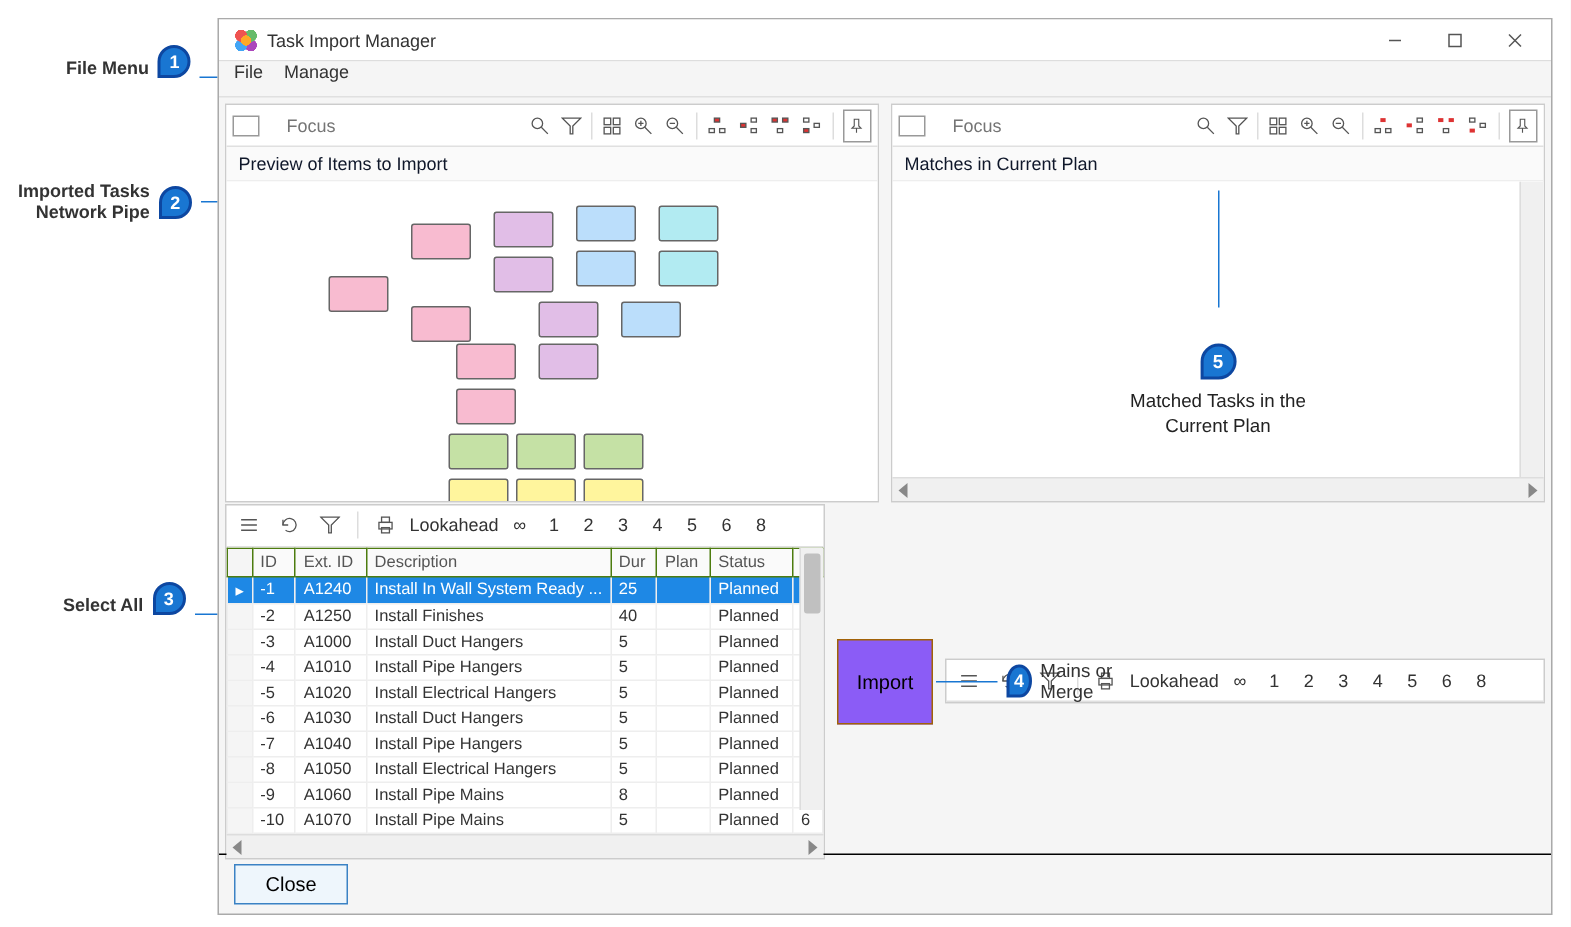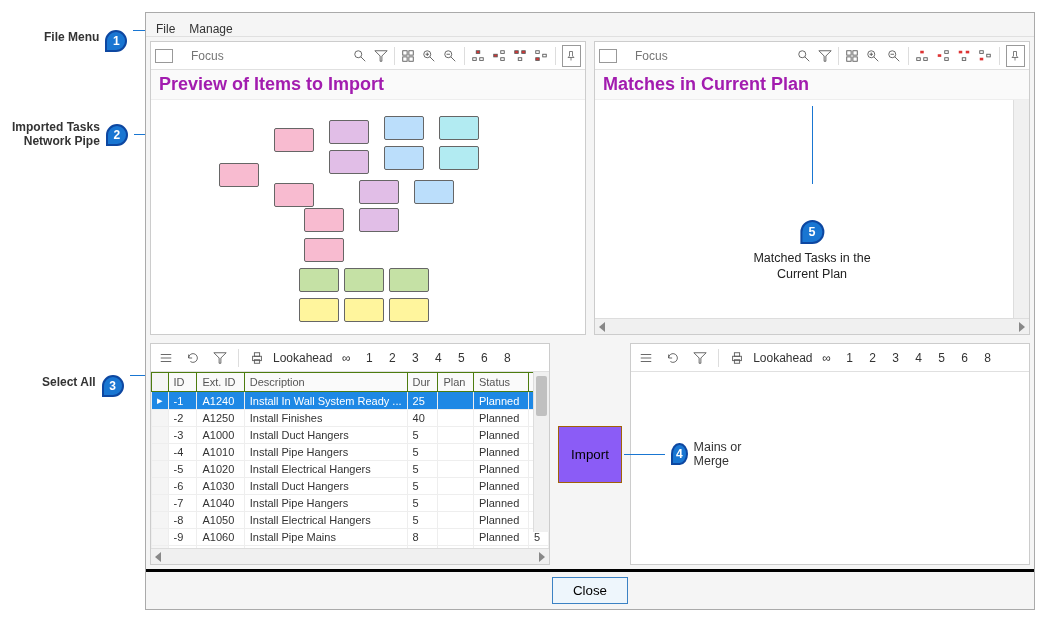--- a/index.html
+++ b/index.html
@@ -10,21 +10,21 @@
   width: 1047px;
   height: 618px;
   position: relative;
   color: #333;
 }
 
 
 .callout {
   position: absolute;
   display: flex;
-  align-items: flex-start;
+  align-items: flex-end;
   gap: 6px;
   pointer-events: none;
 }
 .callout .bubble {
   width: 22px;
   height: 22px;
   background: #1976d2;
   color: #fff;
   border-radius: 50% 50% 50% 0;
   display: flex;
@@ -72,21 +72,21 @@
 }
 .title { flex: 1; }
 .winbtns { display:flex; }
 .winbtn { width:40px; height:28px; display:flex; align-items:center; justify-content:center; color:#555; cursor:default; }
 .winbtn svg { width:10px; height:10px; }
 
 .menubar {
   height: 24px;
   background: #f5f5f5;
   display:flex;
-  align-items:flex-end;
+  align-items:flex-start;
   gap: 14px;
   padding: 0 10px;
   border-bottom:1px solid #e0e0e0;
 }
 .menubar span { cursor: default; }
 
 
 .top-row { display:flex; flex:1; min-height: 260px; }
 .pane {
   flex:1;
@@ -128,25 +128,24 @@
 .tsep { width:1px; height:18px; background:#ddd; margin:0 2px; }
 .pin-btn {
   width:22px; height:22px;
   border:1px solid #999;
   display:flex; align-items:center; justify-content:center;
   margin-left:2px;
 }
 
 .pane-header {
   padding:4px 8px;
-  font-size:18px;
-  color:#a21caf;
+  font-size:12px;
+  color:#0f172a;
   background:#fafafa;
   border-bottom:1px solid #eee;
-  font-weight:bold;
 }
 .pane-body {
   flex:1;
   position:relative;
   overflow:hidden;
   background:#fff;
 }
 .scroll-h {
   height:16px;
   background:#f0f0f0;
@@ -174,21 +173,21 @@
   overflow:hidden;
 }
 .pink { background:#f8bbd0; }
 .purple { background:#e1bee7; }
 .blue { background:#bbdefb; }
 .cyan { background:#b2ebf2; }
 .green { background:#c5e1a5; }
 .yellow { background:#fff59d; }
 
 
-.bottom-row { display:flex; height:230px; }
+.bottom-row { display:flex; height:230px;align-items:center; }
 .tbl-pane {
   flex:55;
   margin:4px;
   border:1px solid #ccc;
   background:#fff;
   display:flex;
   flex-direction:column;
   min-width:0;
 }
 .btn-col {
@@ -237,23 +236,23 @@
   position:absolute; right:0; top:0; bottom:16px; width:16px;
   background:#f0f0f0; border-left:1px solid #ddd;
 }
 .grid-scroll-v .thumb {
   position:absolute; top:4px; left:2px; right:2px; height:40px;
   background:#c0c0c0; border-radius:2px;
 }
 
 
 .footer {
-  height:40px; display:flex; justify-content:center;
+  height:40px; display:flex; justify-content:flex-start;
   align-items:center; padding:14px 10px;
-  border-top:3px solid #000000;
+  border-top:1px solid #000000;
 }
 .close-btn {
   padding:5px 20px;
   border:1px solid #3b82c4;
   background:#eef6fc;
   cursor:default;
 }
 
 
 .match-note {
@@ -286,28 +285,50 @@
   <span class="line" style="width:28px;"></span>
 </div>
 
 <div class="callout" style="left:12px; top:120px; align-items:flex-start;">
   <span class="lbl" style="white-space:pre; text-align:right;">Imported Tasks
 Network Pipe</span>
   <span class="bubble" style="margin-top:4px;">2</span>
   <span class="line" style="width:32px; margin-top:14px;"></span>
 </div>
 
-<div class="callout" style="left:42px; top:375px;">
+<div class="callout" style="left:42px; top:388px;">
   <span class="lbl">Select All</span>
   <span class="bubble">3</span>
   <span class="line" style="width:30px;"></span>
 </div>
 
 <div class="window">
 
+  <div class="titlebar">
+    <div class="appicon"></div>
+    <div class="title">Task Import Manager</div>
+    <div class="winbtns">
+      <div class="winbtn">
+          <svg viewBox="0 0 10 10">
+            <line x1="1" y1="5" x2="9" y2="5" stroke="currentColor"></line>
+          </svg>
+        </div>
+      <div class="winbtn">
+          <svg viewBox="0 0 10 10">
+            <rect x="1" y="1" width="8" height="8" fill="none" stroke="currentColor"></rect>
+          </svg>
+        </div>
+      <div class="winbtn">
+          <svg viewBox="0 0 10 10">
+            <line x1="1" y1="1" x2="9" y2="9" stroke="currentColor"></line>
+            <line x1="9" y1="1" x2="1" y2="9" stroke="currentColor"></line>
+          </svg>
+        </div>
+    </div>
+  </div>
 
   <div class="menubar">
     <span>File</span>
     <span>Manage</span>
   </div>
 
   <div class="top-row">
 
     <div class="pane">
       <div class="toolbar">

